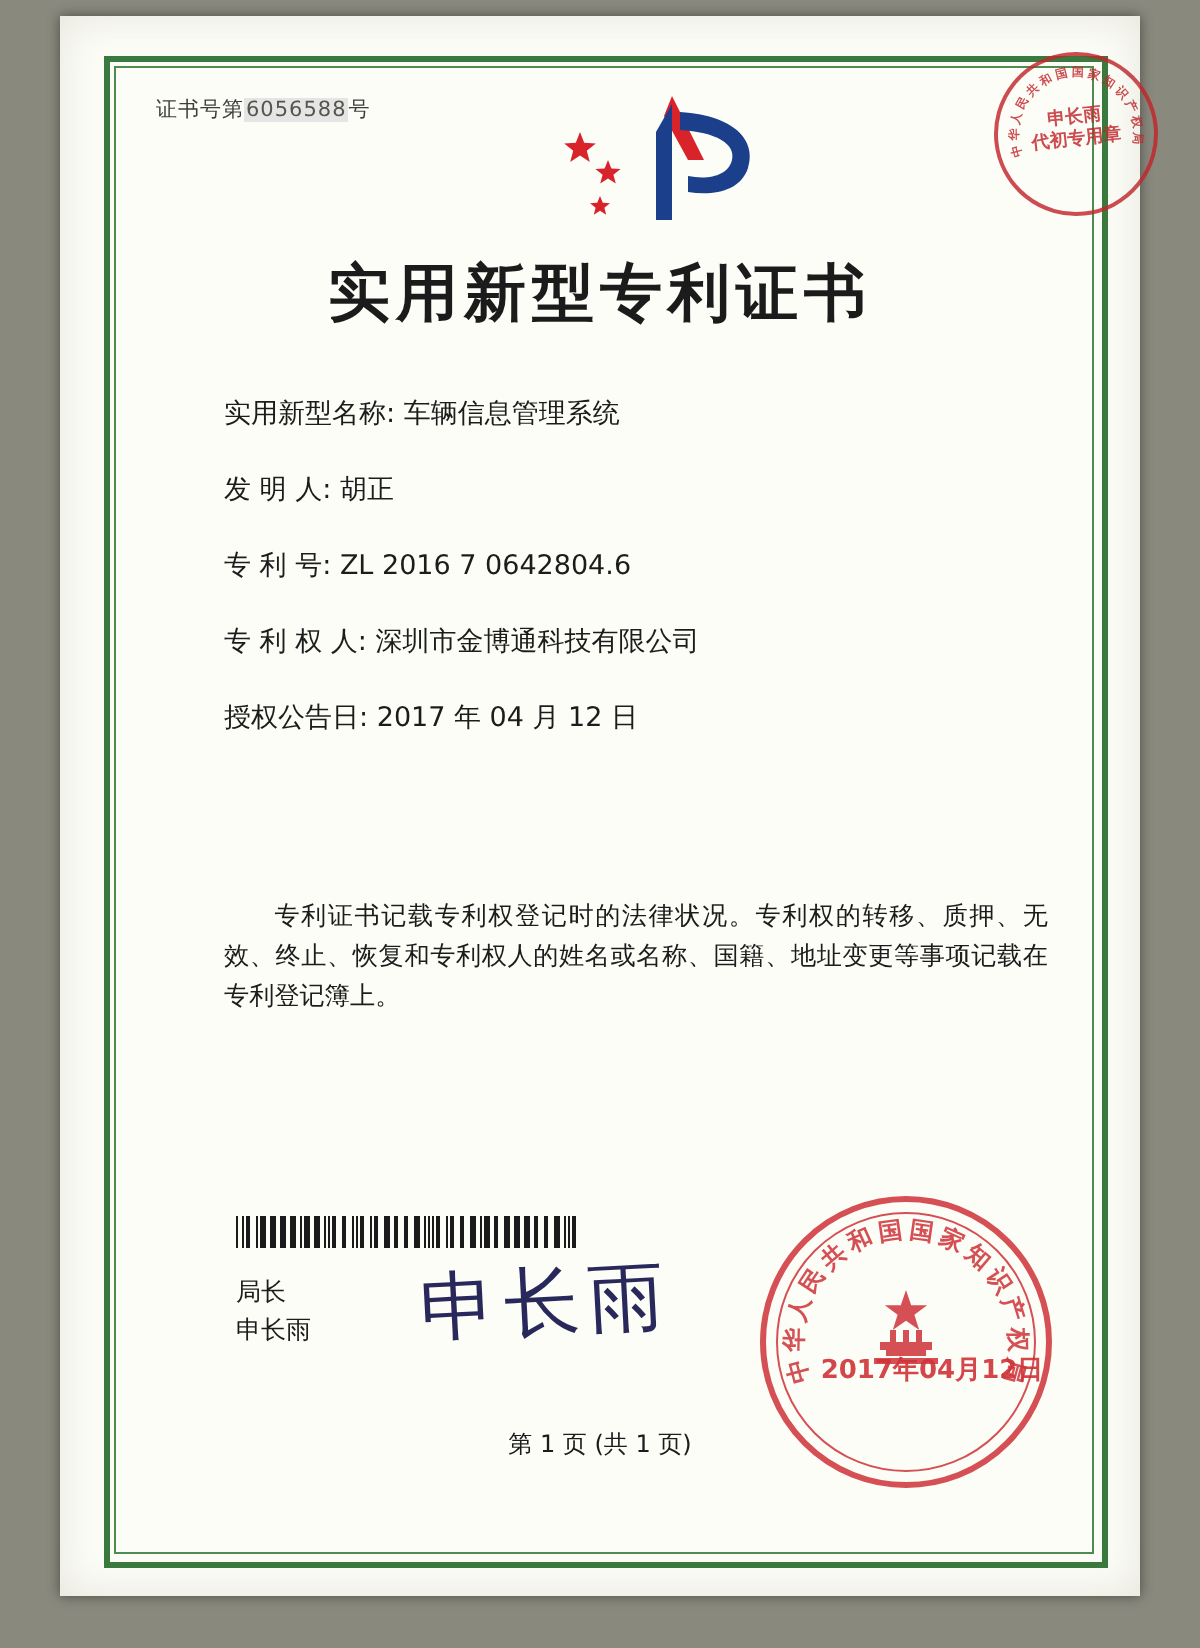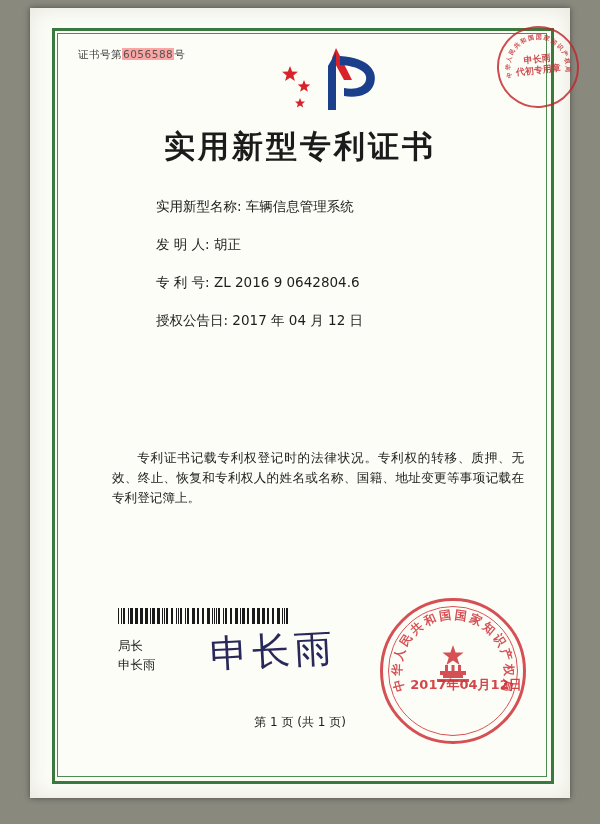--- a/index.html
+++ b/index.html
@@ -57,21 +57,21 @@
   .cert-no {
     position: absolute;
     left: 48px;
     top: 40px;
     font-size: 10.5px;
     color: #3c3c3c;
     letter-spacing: 0.5px;
     font-family: "DejaVu Sans", sans-serif;
   }
   .cert-no .blk {
-    background: #fca5a5;
+    background: #e5e5e5;
     color: #55554f;
     padding: 0 1px;
   }
   
   .top-seal {
     position: absolute;
     left: 467px;
     top: 18px;
     width: 78px;
     height: 78px;
@@ -124,21 +124,20 @@
     color: #1b1b1b;
     font-family: "DejaVu Sans", "Liberation Sans", sans-serif;
   }
   .fields {
     position: absolute;
     left: 82px;
     top: 190px;
     width: 420px;
     font-size: 13.5px;
     color: #1c1c1c;
-    margin-left: 44px;
   }
   .field-row {
     margin-bottom: 20px;
     white-space: nowrap;
   }
   .field-label {
     display: inline-block;
   }
   .field-value {
     display: inline-block;
@@ -292,21 +291,25 @@
       <div class="field-row">
         <span class="field-label">实用新型名称:</span>
         <span class="field-value">车辆信息管理系统</span>
       </div>
       <div class="field-row">
         <span class="field-label">发 明 人:</span>
         <span class="field-value">胡正</span>
       </div>
       <div class="field-row">
         <span class="field-label">专 利 号:</span>
-        <span class="field-value">ZL 2016 9 0642804.6</span>
+        <span class="field-value">ZL 2016 7 0642804.6</span>
+      </div>
+      <div class="field-row">
+        <span class="field-label">专 利 权 人:</span>
+        <span class="field-value">深圳市金博通科技有限公司</span>
       </div>
       <div class="field-row">
         <span class="field-label">授权公告日:</span>
         <span class="field-value">2017 年 04 月 12 日</span>
       </div>
     </div>
 
     <div class="body-text">
       <p>专利证书记载专利权登记时的法律状况。专利权的转移、质押、无效、终止、恢复和专利权人的姓名或名称、国籍、地址变更等事项记载在专利登记簿上。</p>
     </div>

